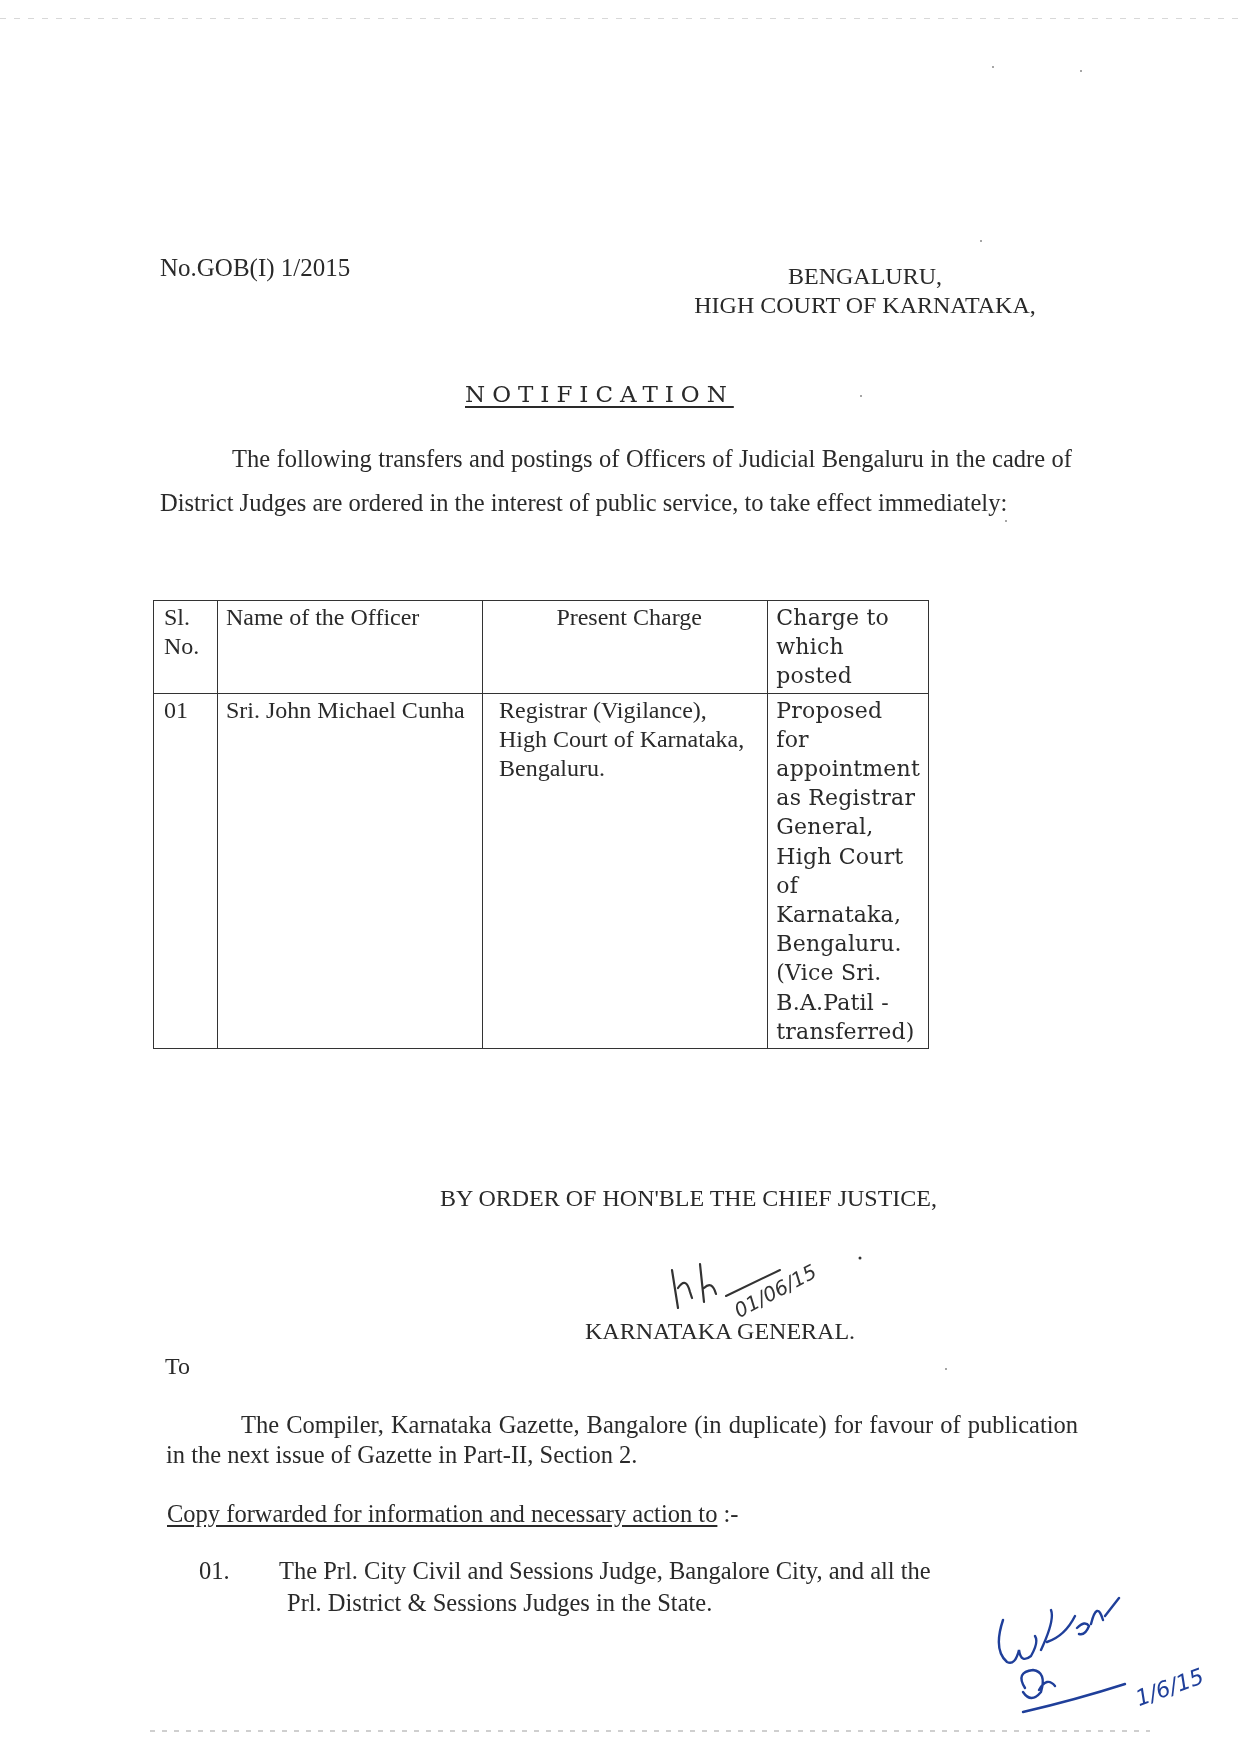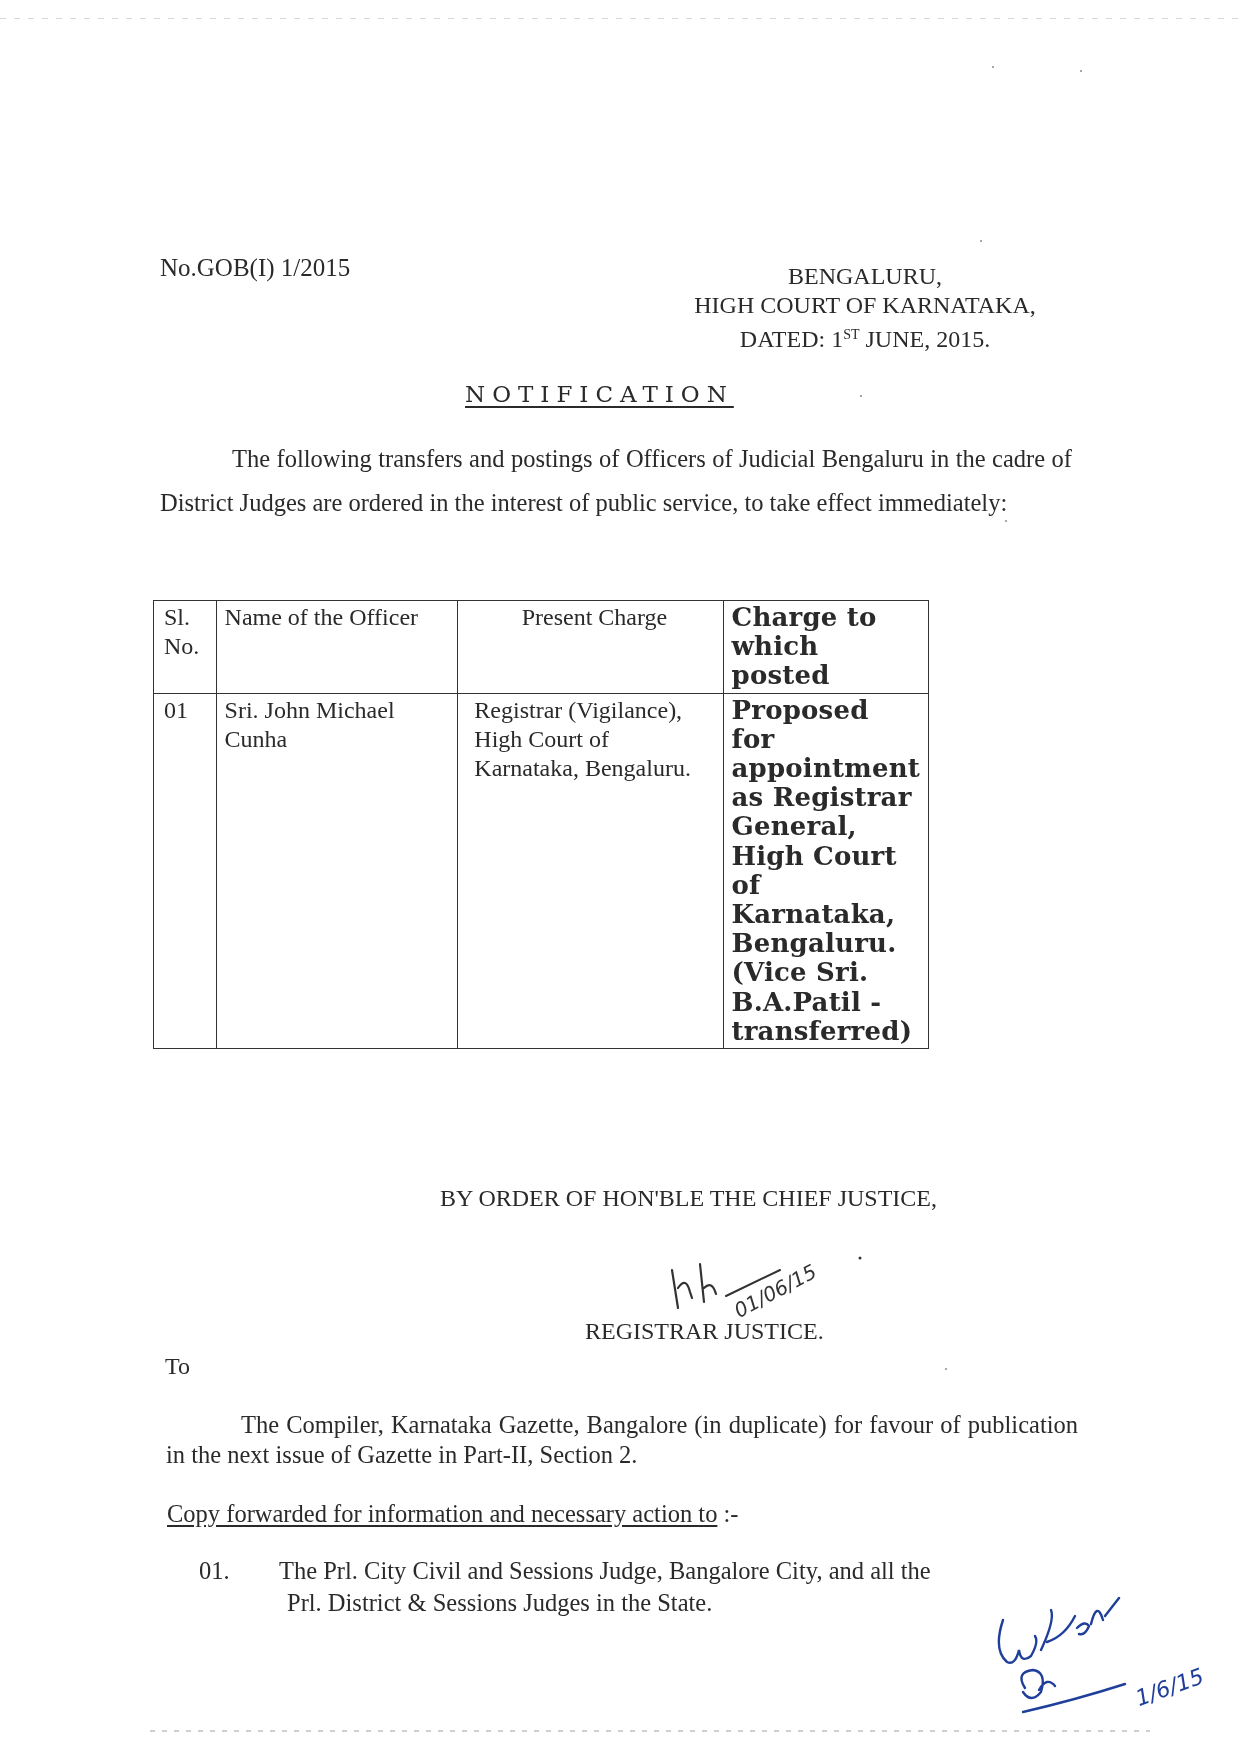--- a/index.html
+++ b/index.html
@@ -17,21 +17,21 @@
   .notif-title { left: 465px; top: 381px; font-size: 23px; font-weight: normal; letter-spacing: 7px;
                  text-decoration: underline; text-underline-offset: 4px; font-family: "DejaVu Serif", serif; }
   .intro { left: 160px; top: 437px; width: 912px; font-size: 24.5px; line-height: 44px; text-align: justify; }
   .intro .indent { display: inline-block; width: 72px; }
   table.posting { position: absolute; left: 153px; top: 600px; width: 776px; border-collapse: collapse; }
   table.posting td { border: 1.5px solid #333; vertical-align: top; padding: 2px 8px 2px 8px; font-size: 24px; line-height: 29px; }
   table.posting tr.head td { height: 57px; }
   table.posting td.c1 { width: 45px; padding-left: 10px; }
   table.posting td.c2 { width: 250px; }
   table.posting td.c3 { width: 262px; padding-left: 16px; }
-  table.posting td.c4 { font-family: "DejaVu Serif", serif; font-size: 26px; line-height: 29.2px; letter-spacing: 0.2px; font-weight: bold; }
+  table.posting td.c4 { font-family: "DejaVu Serif", serif; font-size: 22px; line-height: 29.2px; letter-spacing: 0.2px; }
   table.posting td.center { text-align: center; }
   .order { left: 440px; top: 1185px; font-size: 24px; }
   .sig { left: 660px; top: 1240px; width: 220px; height: 80px; }
   .registrar { left: 585px; top: 1318px; font-size: 24px; }
   .to { left: 165px; top: 1353px; font-size: 24px; }
   .compiler { left: 166px; top: 1410px; width: 912px; font-size: 24.5px; line-height: 30px; text-align: justify; }
   .compiler .indent { display: inline-block; width: 75px; }
   .copy { left: 167px; top: 1500px; font-size: 24.5px; }
   .copy .u { text-decoration: underline; text-underline-offset: 3px; }
   .list-item { left: 163px; top: 1555px; width: 930px; font-size: 24.5px; line-height: 32px; margin-left: 36px; }
@@ -44,21 +44,20 @@
 <body>
 
 <div class="page">
   <div class="scan-edge-top"></div>
 
   <div class="abs ref">No.GOB(I) 1/2015</div>
 
   <div class="abs court">
     <div>BENGALURU,</div>
     <div>HIGH COURT OF KARNATAKA,</div>
-    <div><span>DATED: 1</span><sup>ST</sup><span> JUNE, 2015.</span></div>
   </div>
 
   <div class="abs notif-title">NOTIFICATION</div>
 
   <div class="abs intro"><span class="indent"></span><span>The following transfers and postings of Officers of Judicial Bengaluru in the cadre of District Judges are ordered in the interest of public service, to take effect immediately:</span></div>
 
   <table class="posting">
     <tbody>
         <tr class="head">
       <td class="c1">Sl. No.</td>
@@ -77,21 +76,21 @@
 
   <div class="abs order">BY ORDER OF HON'BLE THE CHIEF JUSTICE,</div>
 
   <svg class="abs sig" viewBox="0 0 220 80">
     <path d="M12 30 L18 68 M18 48 Q26 36 30 52 L32 58 M40 24 L44 62 M44 48 Q52 40 56 54" fill="none" stroke="#333" stroke-width="2.2" stroke-linecap="round"></path>
     <path d="M66 56 L120 30" fill="none" stroke="#333" stroke-width="2" stroke-linecap="round"></path>
     <text x="70" y="68" transform="rotate(-28 95 55)" font-family="DejaVu Sans, sans-serif" font-size="20" fill="#333" font-style="italic">01/06/15</text>
     <circle cx="200" cy="18" r="1.5" fill="#333"></circle>
   </svg>
 
-  <div class="abs registrar">REGISTRAR JUSTICE.</div>
+  <div class="abs registrar">KARNATAKA GENERAL.</div>
 
   <div class="abs to">To</div>
 
   <div class="abs compiler"><span class="indent"></span><span>The Compiler, Karnataka Gazette, Bangalore (in duplicate) for favour of publication in the next issue of Gazette in Part-II, Section 2.</span></div>
 
   <div class="abs copy"><span class="u">Copy forwarded for information and necessary action to</span><span> :-</span></div>
 
   <div class="abs list-item">
     <span class="num">01.</span><span>The Prl. City Civil and Sessions Judge, Bangalore City, and all the</span>
     <span class="cont">Prl. District &amp; Sessions Judges in the State.</span>

